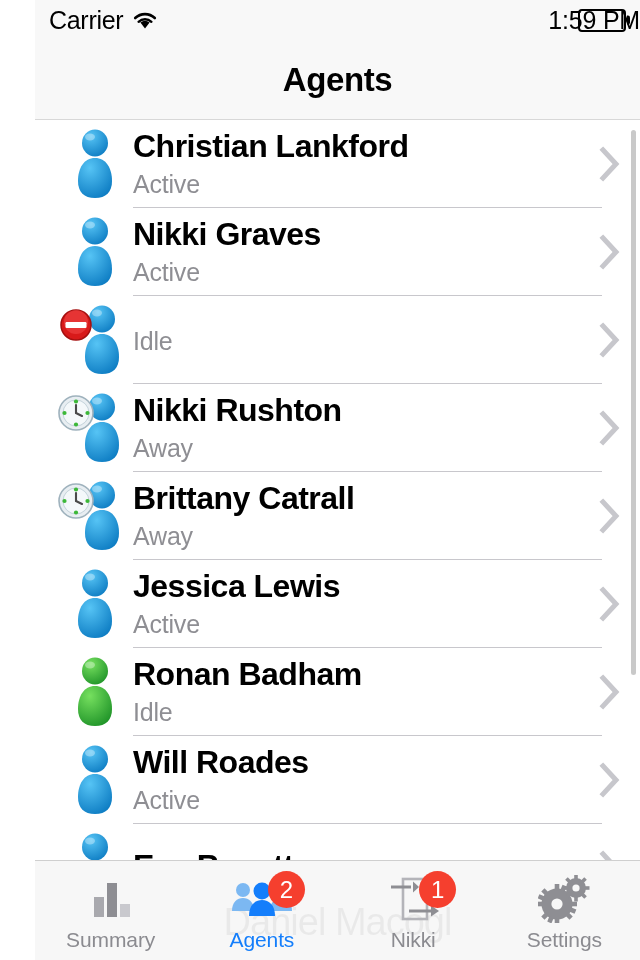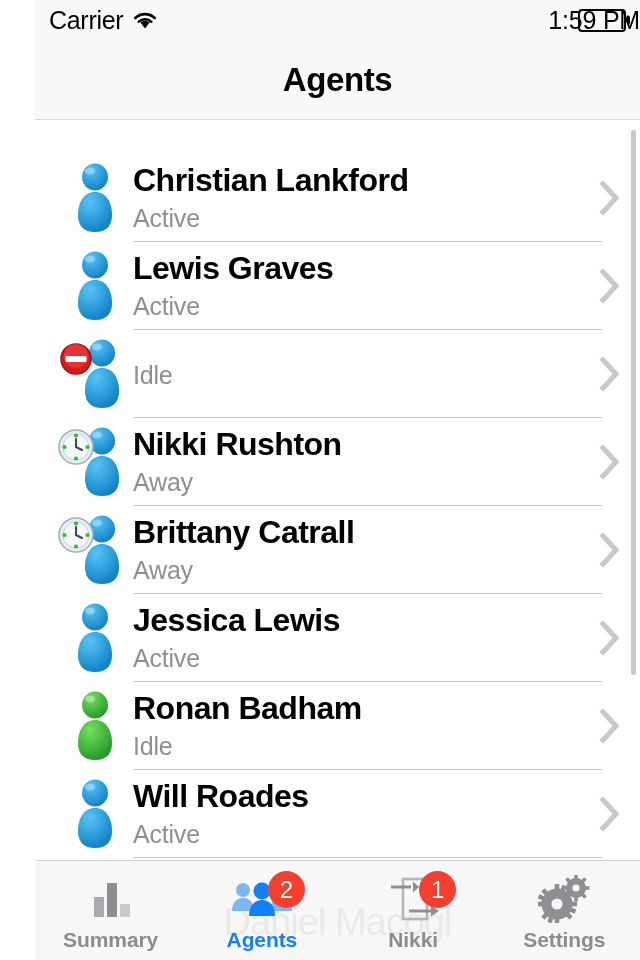--- a/index.html
+++ b/index.html
@@ -59,21 +59,21 @@
   .nav-title {
     font-size:33px; font-weight:bold; color:#000;
     letter-spacing:-0.4px;
   }
 
   
   .list-wrap {
     flex:1 1 auto; position:relative; overflow:hidden;
     background:#ffffff;
   }
-  .list { position:relative;margin-top:34px; }
+  .list { position:relative; }
   .row {
     height:88px;
     display:flex; align-items:center;
     position:relative;
     background:#fff;
     padding-left:22px;
   }
   .row-icon {
     width:76px; flex:0 0 76px;
     height:78px;
@@ -132,21 +132,21 @@
     position:relative; gap:3px;
     padding-top:4px;
   }
   .tab-icon {
     height:52px; width:100%;
     display:flex; align-items:center; justify-content:center;
     position:relative;
   }
   .tab-icon svg { display:block; }
   .tab-label {
-    font-size:21px; color:#8b8b90; letter-spacing:-0.1px;font-weight:bold;
+    font-size:21px; color:#8b8b90; letter-spacing:-0.1px;
   }
   .tab.active .tab-label { color:#147efb; }
   .badge {
     position:absolute;
     min-width:37px; height:37px;
     border-radius:19px;
     background:#f53f2e;
     color:#fff;
     font-size:24px;
     display:flex; align-items:center; justify-content:center;
@@ -238,21 +238,21 @@
         <stop offset="100%" stop-color="#0f7ec4"></stop>
       </radialGradient>
     </defs>
     <ellipse cx="25" cy="15" rx="13" ry="13.5" fill="url(#g1f9ae0)"></ellipse>
     <path d="M25 30 C36 30 42 40 42 53 C42 64 36 70 25 70 C14 70 8 64 8 53 C8 40 14 30 25 30 Z" fill="url(#g1f9ae0)"></path>
     <ellipse cx="20" cy="9" rx="5" ry="3.4" fill="#ffffff" opacity="0.35"></ellipse>
   </svg>
             </span>
           </div>
      <div class="row-body">
-       <div class="row-name">Lewis Graves</div>
+       <div class="row-name">Nikki Graves</div>
        <div class="row-status">Active</div>
        <div class="row-sep"></div>
      </div>
      <div class="row-chevron">
             <svg width="22" height="36" viewBox="0 0 22 36">
   <polyline points="4,4 17,18 4,32" fill="none" stroke="currentColor" stroke-width="5" stroke-linecap="square" stroke-linejoin="miter"></polyline>
 </svg>
           </div>
         </div>
         <div class="row">

